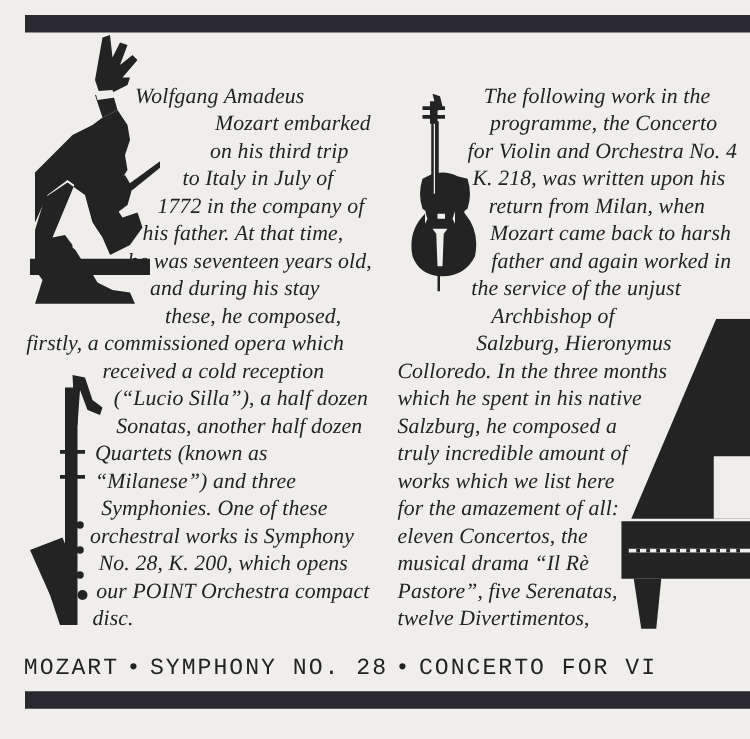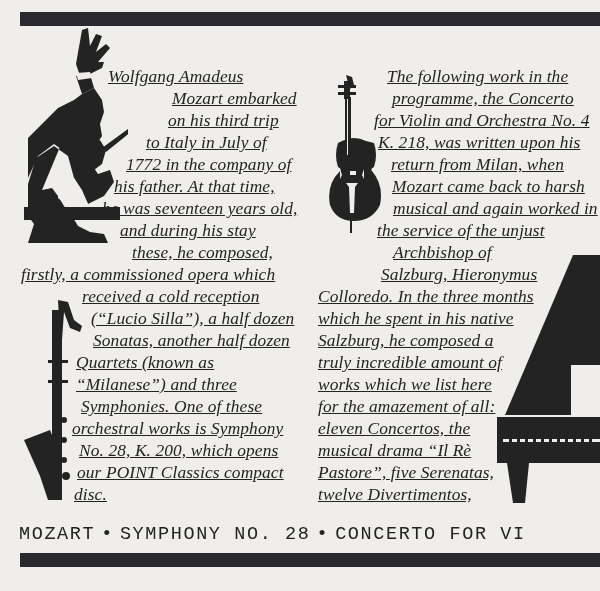--- a/index.html
+++ b/index.html
@@ -16,21 +16,20 @@
     }
     .bar.top { top: 12px; }
     .bar.bottom { top: 553px; }
     .line {
       position: absolute; white-space: nowrap;
       font-family: "Liberation Serif", "DejaVu Serif", serif;
       font-style: italic;
       font-size: 17.4px; line-height: 21px;
       color: #232324;
       letter-spacing: 0.1px;
-      text-decoration: underline;
     }
     .footer-title {
       position: absolute; left: 19px; top: 524px;
       white-space: nowrap;
       font-family: Liberation Mono, monospace;
       font-size: 18.5px; letter-spacing: 1.6px;
       color: #232324;
     }
     .footer-title .dot { margin: 0 6px; }
     svg.illus { position: absolute; }
@@ -131,32 +130,32 @@
   <div class="line" style="left:132px;top:242px">these, he composed,</div>
   <div class="line" style="left:21px;top:264px">firstly, a commissioned opera which</div>
   <div class="line" style="left:82px;top:286px">received a cold reception</div>
   <div class="line" style="left:91px;top:308px">(“Lucio Silla”), a half dozen</div>
   <div class="line" style="left:93px;top:330px">Sonatas, another half dozen</div>
   <div class="line" style="left:76px;top:352px">Quartets (known as</div>
   <div class="line" style="left:76px;top:374px">“Milanese”) and three</div>
   <div class="line" style="left:81px;top:396px">Symphonies. One of these</div>
   <div class="line" style="left:72px;top:418px">orchestral works is Symphony</div>
   <div class="line" style="left:79px;top:440px">No. 28, K. 200, which opens</div>
-  <div class="line" style="left:77px;top:462px">our POINT Classics compact</div>
+  <div class="line" style="left:77px;top:462px">our POINT Orchestra compact</div>
   <div class="line" style="left:74px;top:484px">disc.</div>
 </div>
 
 <div>
   <div class="line" style="left:387px;top:66px">The following work in the</div>
   <div class="line" style="left:392px;top:88px">programme, the Concerto</div>
   <div class="line" style="left:374px;top:110px">for Violin and Orchestra No. 4</div>
   <div class="line" style="left:378px;top:132px">K. 218, was written upon his</div>
   <div class="line" style="left:391px;top:154px">return from Milan, when</div>
   <div class="line" style="left:392px;top:176px">Mozart came back to harsh</div>
-  <div class="line" style="left:393px;top:198px">musical and again worked in</div>
+  <div class="line" style="left:393px;top:198px">father and again worked in</div>
   <div class="line" style="left:377px;top:220px">the service of the unjust</div>
   <div class="line" style="left:393px;top:242px">Archbishop of</div>
   <div class="line" style="left:381px;top:264px">Salzburg, Hieronymus</div>
   <div class="line" style="left:318px;top:286px">Colloredo. In the three months</div>
   <div class="line" style="left:318px;top:308px">which he spent in his native</div>
   <div class="line" style="left:318px;top:330px">Salzburg, he composed a</div>
   <div class="line" style="left:318px;top:352px">truly incredible amount of</div>
   <div class="line" style="left:318px;top:374px">works which we list here</div>
   <div class="line" style="left:318px;top:396px">for the amazement of all:</div>
   <div class="line" style="left:318px;top:418px">eleven Concertos, the</div>

